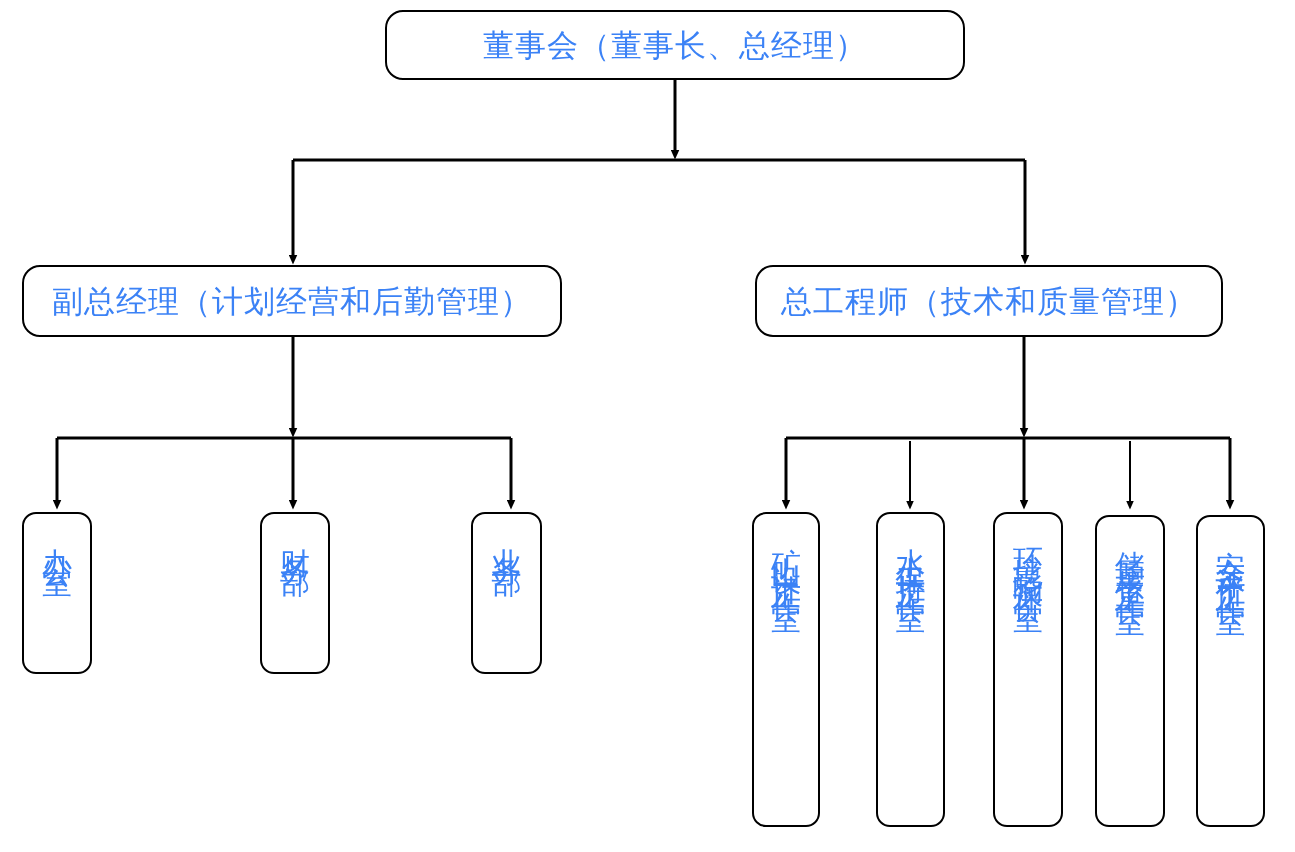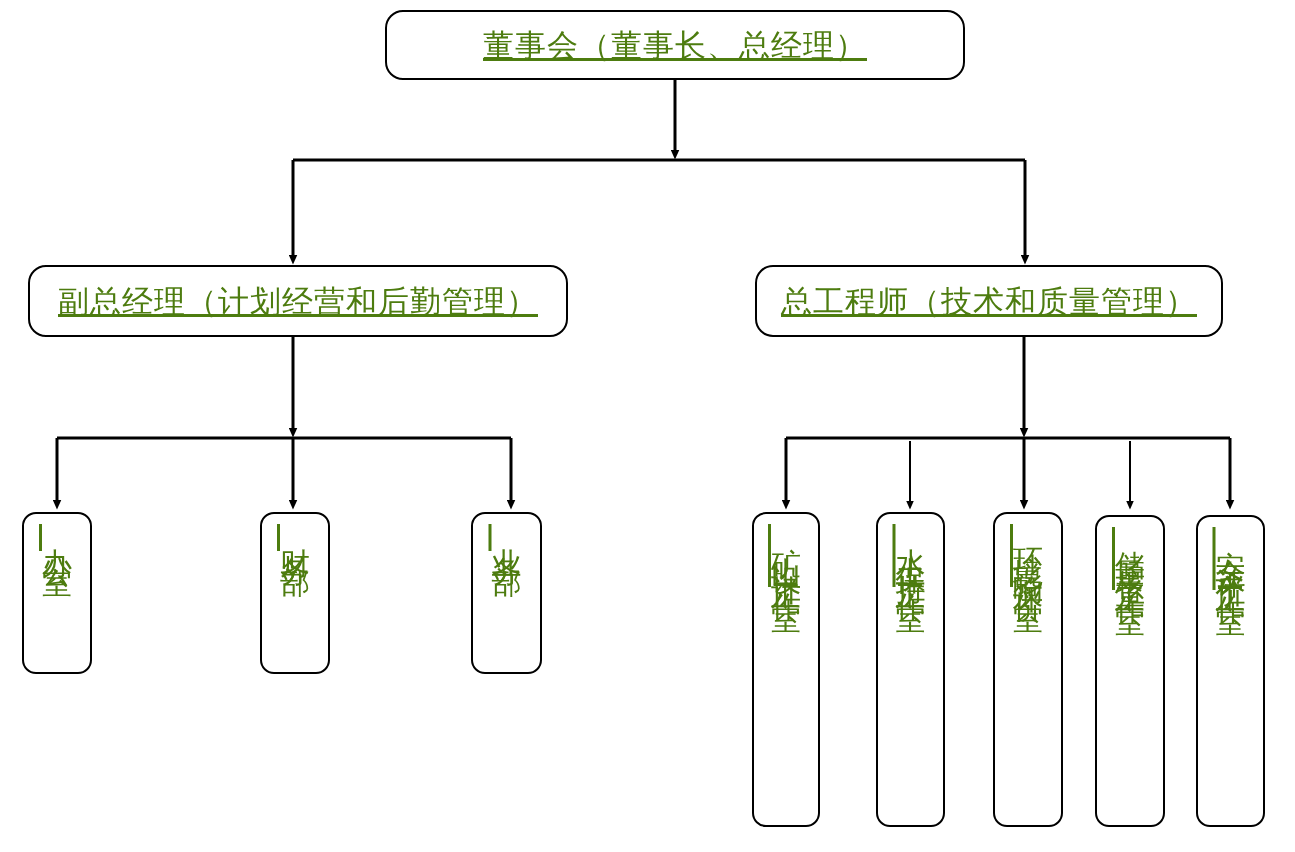--- a/index.html
+++ b/index.html
@@ -38,24 +38,23 @@
   }
   .node.horiz {
     border-radius: 18px;
     align-items: center;
   }
   .node.vert {
     border-radius: 14px;
     padding-top: 10px;
   }
   .node-label {
-    color: #4d7c0f;
+    color: #3b82f6;
     white-space: nowrap;
     line-height: 1.0;
-    text-decoration: underline;
   }
   .node.horiz .node-label {
     font-size: 31px;
     letter-spacing: 1px;
   }
   .node.vert .node-label {
     writing-mode: vertical-rl;
     text-orientation: upright;
     font-size: 30px;
     letter-spacing: 9px;
@@ -96,21 +95,21 @@
     <line x1="910" y1="441" x2="910" y2="501" stroke="#000000" stroke-width="2" marker-end="url(#arrowhead-thin)"></line>
     <line x1="1024" y1="438" x2="1024" y2="500" stroke="#000000" stroke-width="3" marker-end="url(#arrowhead)"></line>
     <line x1="1130" y1="441" x2="1130" y2="501" stroke="#000000" stroke-width="2" marker-end="url(#arrowhead-thin)"></line>
     <line x1="1230" y1="438" x2="1230" y2="500" stroke="#000000" stroke-width="3" marker-end="url(#arrowhead)"></line>
   </svg>
 
   <div class="node horiz" style="left:385px; top:10px; width:580px; height:70px;">
     <span class="node-label">董事会（董事长、总经理）</span>
   </div>
 
-  <div class="node horiz" style="left:28px; top:265px; width:540px; height:72px;">
+  <div class="node horiz" style="left:22px; top:265px; width:540px; height:72px;">
     <span class="node-label">副总经理（计划经营和后勤管理）</span>
   </div>
 
   <div class="node horiz" style="left:755px; top:265px; width:468px; height:72px;">
     <span class="node-label">总工程师（技术和质量管理）</span>
   </div>
 
   <div class="node vert" style="left:22px; top:512px; width:70px; height:162px;">
     <span class="node-label">办公室</span>
   </div>

